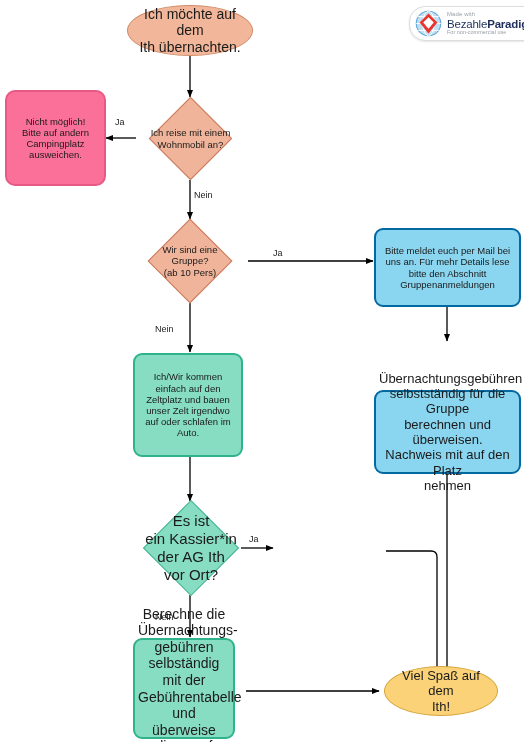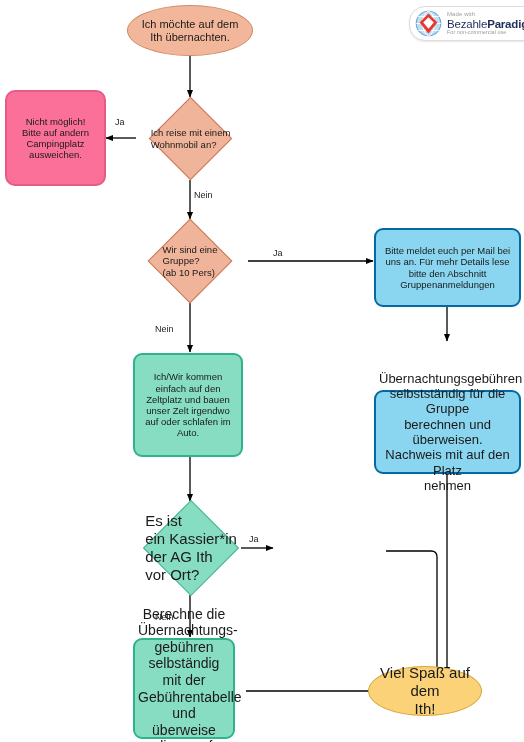--- a/index.html
+++ b/index.html
@@ -83,21 +83,21 @@
   .diamond.green .shape {
     background: #87ddc2;
     border: 1px solid #43b592;
   }
   .diamond .label {
     position: absolute;
     inset: 0;
     display: flex;
     align-items: center;
     justify-content: center;
-    text-align: left;
+    text-align: center;
     white-space: pre-line;
     color: #1a1a1a;
     line-height: 1.2;
     z-index: 2;
   }
   
   #edges {
     position: absolute;
     left: 0;
     top: 0;
@@ -193,21 +193,21 @@
     </g>
   </svg>
 
   <div class="edge-label" style="left:115px; top:117px;">Ja</div>
   <div class="edge-label" style="left:194px; top:190px;">Nein</div>
   <div class="edge-label" style="left:273px; top:248px;">Ja</div>
   <div class="edge-label" style="left:155px; top:324px;">Nein</div>
   <div class="edge-label" style="left:249px; top:534px;">Ja</div>
   <div class="edge-label" style="left:155px; top:612px;">Nein</div>
 
-  <div class="node ellipse start" style="left:127px; top:5px; width:126px; height:51px; font-size:11px;">
+  <div class="node ellipse start" style="left:127px; top:5px; width:126px; height:51px; font-size:14px;">
     <span class="txt">Ich möchte auf dem
 Ith übernachten.</span>
   </div>
 
   <div class="diamond salmon" style="left:161px; top:109px; width:59px; height:59px;">
     <div class="shape"></div>
     <div class="label" style="left:-42px; right:-42px; font-size:9.5px;">Ich reise mit einem
 Wohnmobil an?</div>
   </div>
 
@@ -261,21 +261,21 @@
   <div class="node box green" style="left:133px; top:638px; width:102px; height:101px; font-size:14px;">
     <span class="txt">Berechne die
 Übernachtungs-
 gebühren selbständig
 mit der
 Gebührentabelle und
 überweise diese auf
 unser Konto.</span>
   </div>
 
-  <div class="node ellipse end" style="left:368px; top:666px; width:114px; height:50px; font-size:15px;text-align:center;">
+  <div class="node ellipse end" style="left:384px; top:666px; width:114px; height:50px; font-size:13px;text-align:center;">
     <span class="txt">Viel Spaß auf dem
 Ith!</span>
   </div>
 
   <div id="watermark" style="left:409px; top:6px;">
     <span class="globe">
       <svg width="27" height="27" viewBox="0 0 27 27">
         <circle cx="13.5" cy="13.5" r="12.2" fill="#ffffff" stroke="#4f9fd4" stroke-width="1.1"></circle>
         <circle cx="13.5" cy="13.5" r="12.2" fill="#8fc4e8" opacity="0.55"></circle>
         <ellipse cx="13.5" cy="13.5" rx="5.6" ry="12.2" fill="none" stroke="#ffffff" stroke-width="1"></ellipse>

